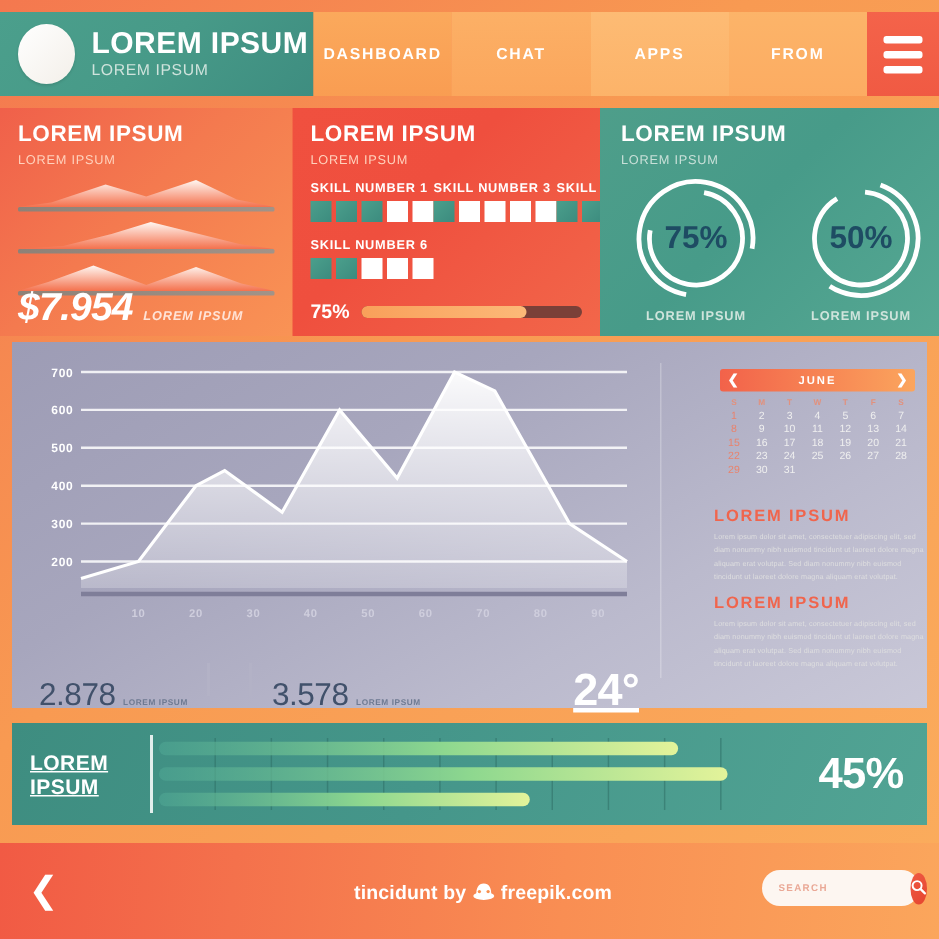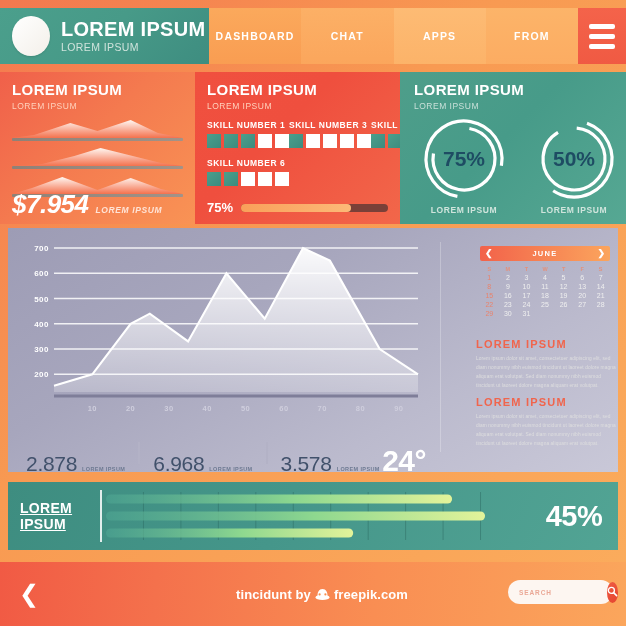--- a/index.html
+++ b/index.html
@@ -100,21 +100,21 @@
     position:absolute; left:8px; top:228px; width:610px; height:244px;
     background:linear-gradient(150deg,#9d9cb5 0%,#a7a6bd 35%,#bbbacd 70%,#c9c8d8 100%);
   }
   .chart-box { position:absolute; left:12px; top:14px; width:400px; height:182px; }
   .chart-box svg { display:block; }
   .statsrow { position:absolute; left:18px; top:200px; width:400px; display:flex; align-items:baseline; }
   .stat { display:flex; align-items:baseline; gap:5px; }
   .stat-num { font-size:21px; color:#41516b; letter-spacing:-.3px;margin-top:24px; }
   .stat-lbl { font-size:5.5px; color:#6e7a92; letter-spacing:.4px; font-weight:bold; }
   .divider { width:2px; height:22px; background:#b3b2c6; margin:0 13px; align-self:center; }
-  .temp { margin-left:auto; font-size:30px; font-weight:bold; color:#fff; letter-spacing:-.5px; }
+  .temp { margin-left:auto; font-size:30px; font-weight:bold; color:#fff; letter-spacing:-.5px;text-decoration:underline; }
 
   .vsep { position:absolute; left:432px; top:14px; width:1px; height:210px; background:rgba(255,255,255,.25); }
 
   
   .cal { position:absolute; left:472px; top:18px; width:130px; }
   .cal-head {
     height:15px; border-radius:2px; display:flex; align-items:center; justify-content:space-between;
     padding:0 5px; background:linear-gradient(90deg,#f2624a,#fba55d);
   }
   .cal-title { font-size:7.5px; font-weight:bold; color:#fff; letter-spacing:1.3px; flex:1; text-align:center; }
@@ -354,24 +354,20 @@
           <text x="378.84210526315786" y="169" text-anchor="middle" fill="#cfcedd" font-size="7.5" font-weight="bold" font-family="Liberation Sans, sans-serif" letter-spacing=".5">90</text>
         </svg>
     </div>
 
     <div class="statsrow">
       <div class="stat">
         <span class="stat-num">2.878</span>
         <span class="stat-lbl">LOREM IPSUM</span>
       </div>
       <div class="divider"></div>
-      <div class="stat">
-        <span class="stat-num">6.968</span>
-        <span class="stat-lbl">LOREM IPSUM</span>
-      </div>
       <div class="divider"></div>
       <div class="stat">
         <span class="stat-num">3.578</span>
         <span class="stat-lbl">LOREM IPSUM</span>
       </div>
       <div class="temp">24°</div>
     </div>
 
     <div class="vsep"></div>
 

